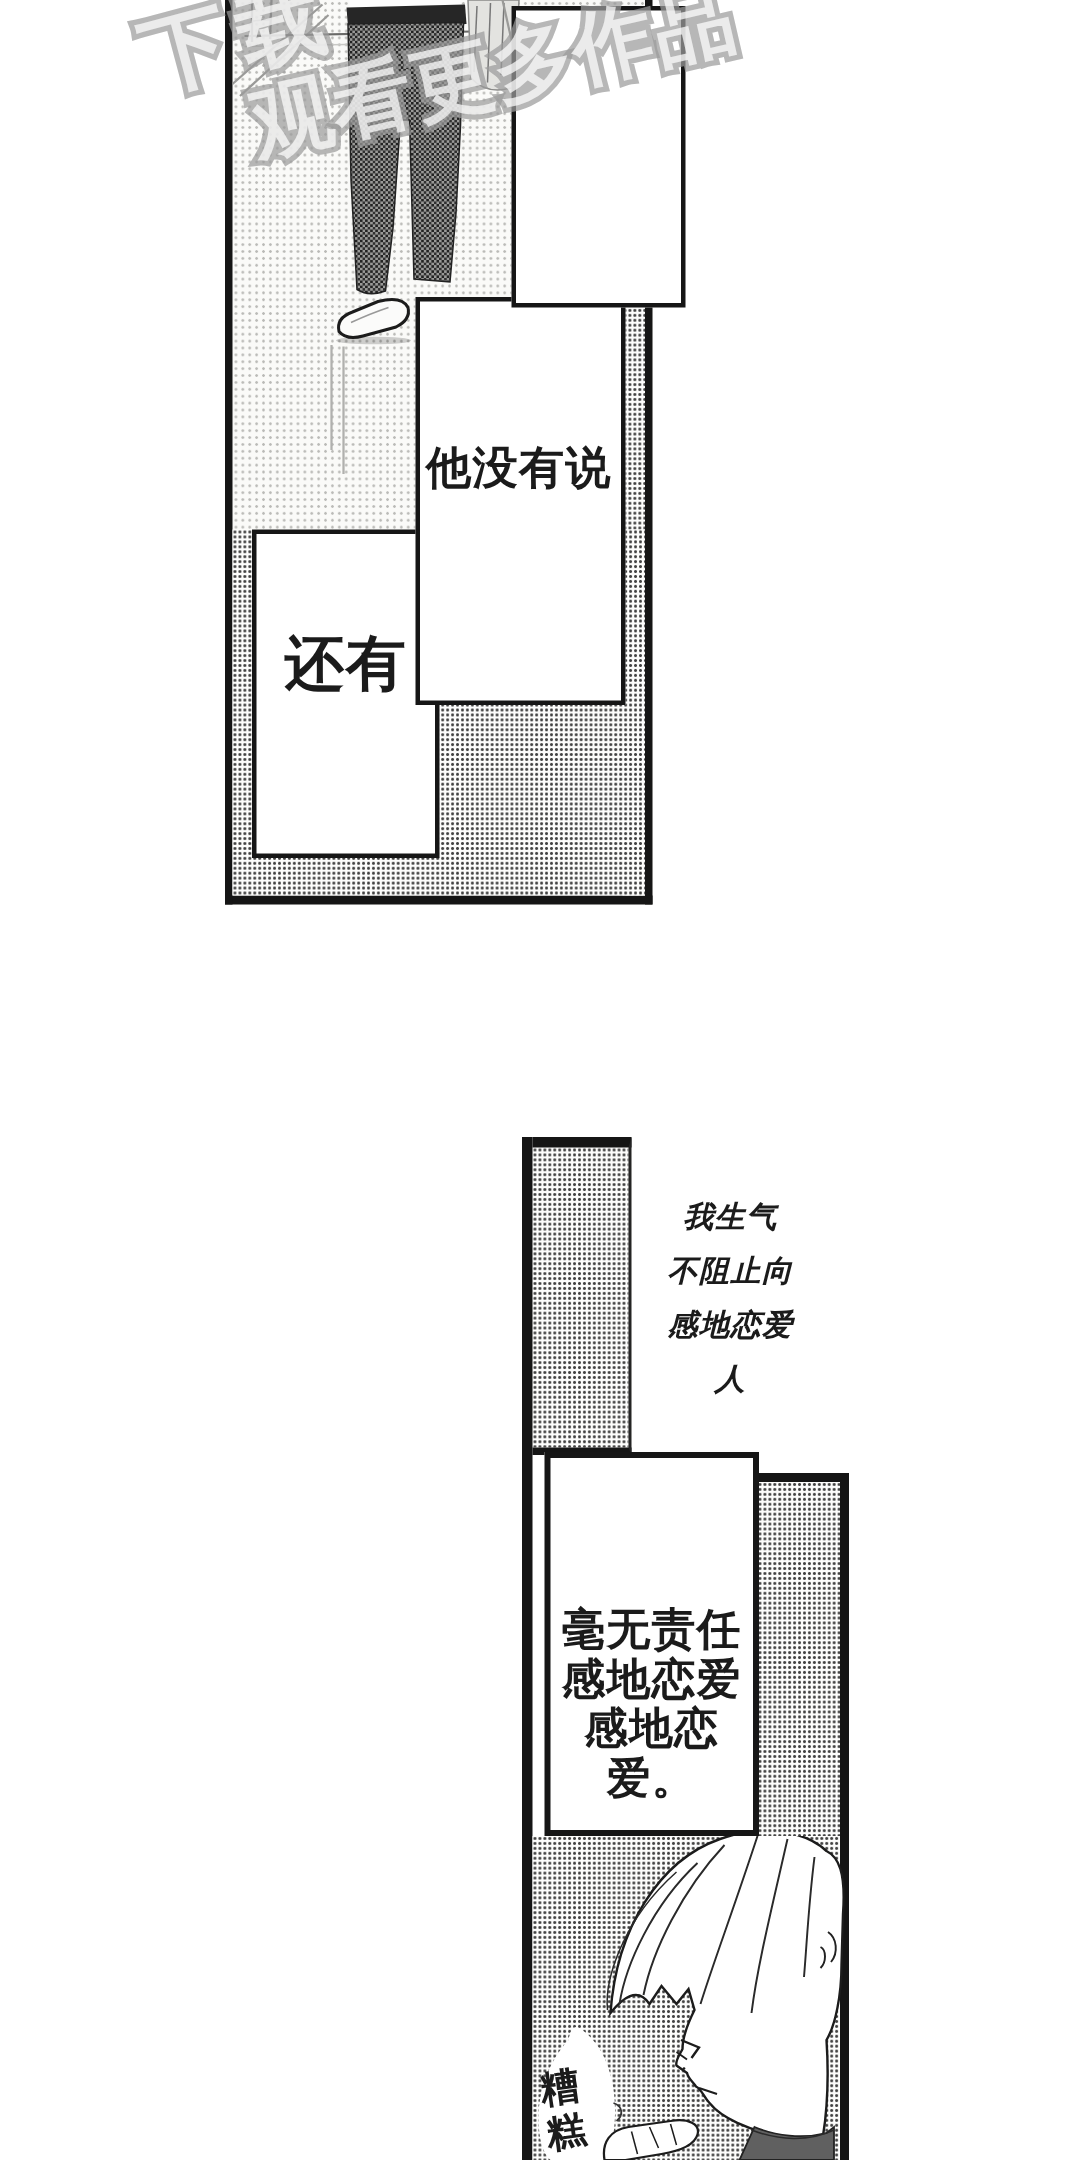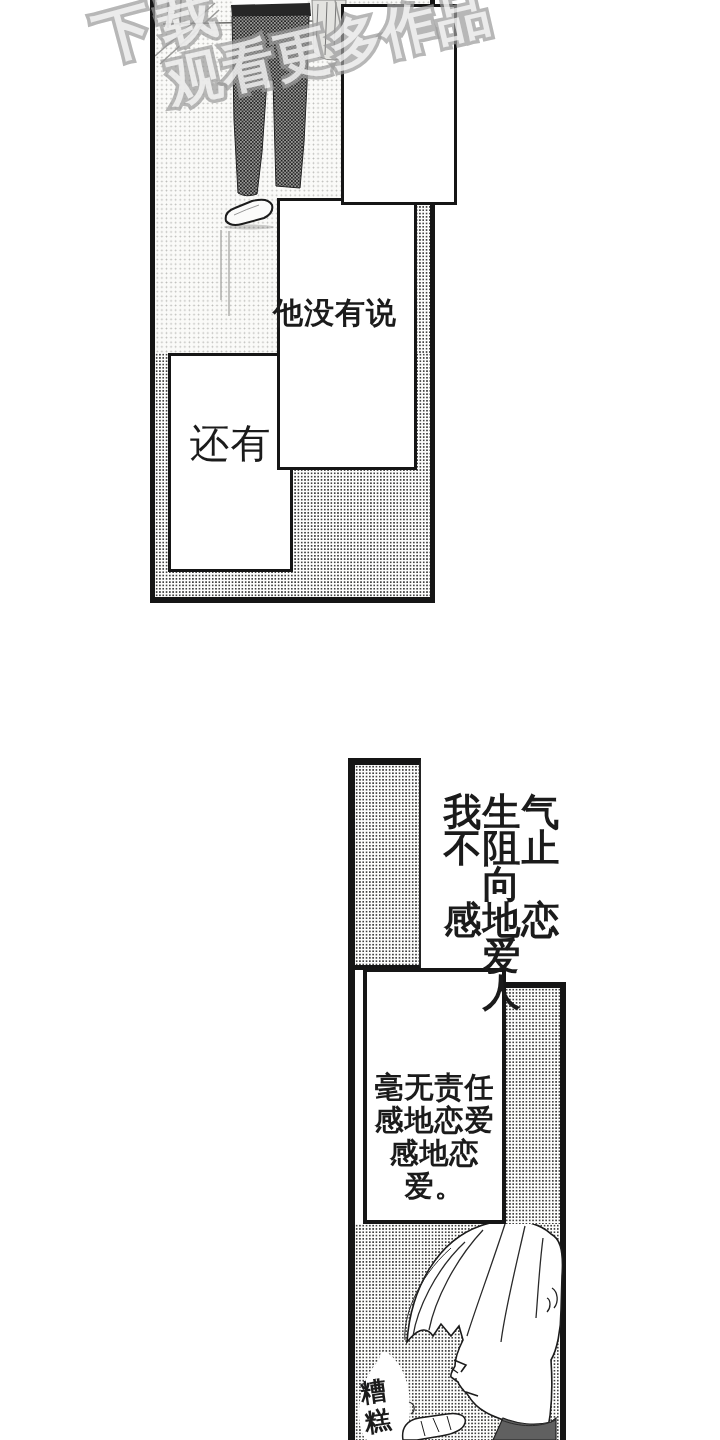--- a/index.html
+++ b/index.html
@@ -19,23 +19,23 @@
   .strip1{left:258px;top:202px;width:17px;height:395px;box-sizing:border-box;
     border-left:2px solid #2a2a2a;z-index:2;}
   .darkfloor{left:0;top:353px;width:275px;height:244px;z-index:2;}
   .wbox{background:#ffffff;border:3px solid #161616;box-sizing:border-box;}
   .boxC{left:13px;top:353px;width:125px;height:219px;z-index:3;}
   .boxB{left:122px;top:198px;width:140px;height:272px;z-index:4;}
   .boxA{left:186px;top:4px;width:116px;height:201px;z-index:5;}
   
   .txt{color:#1b1b1b;text-align:center;font-weight:600;z-index:6;letter-spacing:1px;}
   .tA{left:186px;top:84px;width:116px;font-size:34px;line-height:40px;}
-  .tB{left:112px;top:294px;width:136px;font-size:30px;line-height:38px;text-align:center;}
-  .tC{left:15px;top:418px;width:121px;font-size:40px;line-height:51px;font-weight:400;}
-  .t4{left:441px;top:794px;width:122px;font-size:38px;line-height:36px;}
+  .tB{left:123px;top:294px;width:136px;font-size:30px;line-height:38px;text-align:center;}
+  .tC{left:15px;top:418px;width:121px;font-size:40px;line-height:51px;font-weight:700;}
+  .t4{left:426px;top:794px;width:122px;font-size:20px;line-height:36px;font-style:italic;}
   .t5{left:367px;top:1044px;width:135px;font-size:29px;line-height:33px;margin-top:27px;}
   .t6{left:360px;top:1376px;width:36px;font-size:26px;line-height:30px;font-weight:700;
       transform:rotate(-8deg);z-index:7;}
   
   .p2-lborder{left:348px;top:758px;width:7px;height:682px;background:#151515;z-index:2;}
   .strip2{left:355px;top:758px;width:66px;height:212px;box-sizing:border-box;z-index:1;
     border-top:7px solid #151515;border-right:2px solid #242424;border-bottom:5px solid #151515;}
   .col2{left:502px;top:982px;width:58px;height:458px;box-sizing:border-box;z-index:1;
     border-top:6px solid #151515;border-left:3px solid #151515;}
   .p2-rborder{left:560px;top:982px;width:6px;height:458px;background:#151515;z-index:2;}

